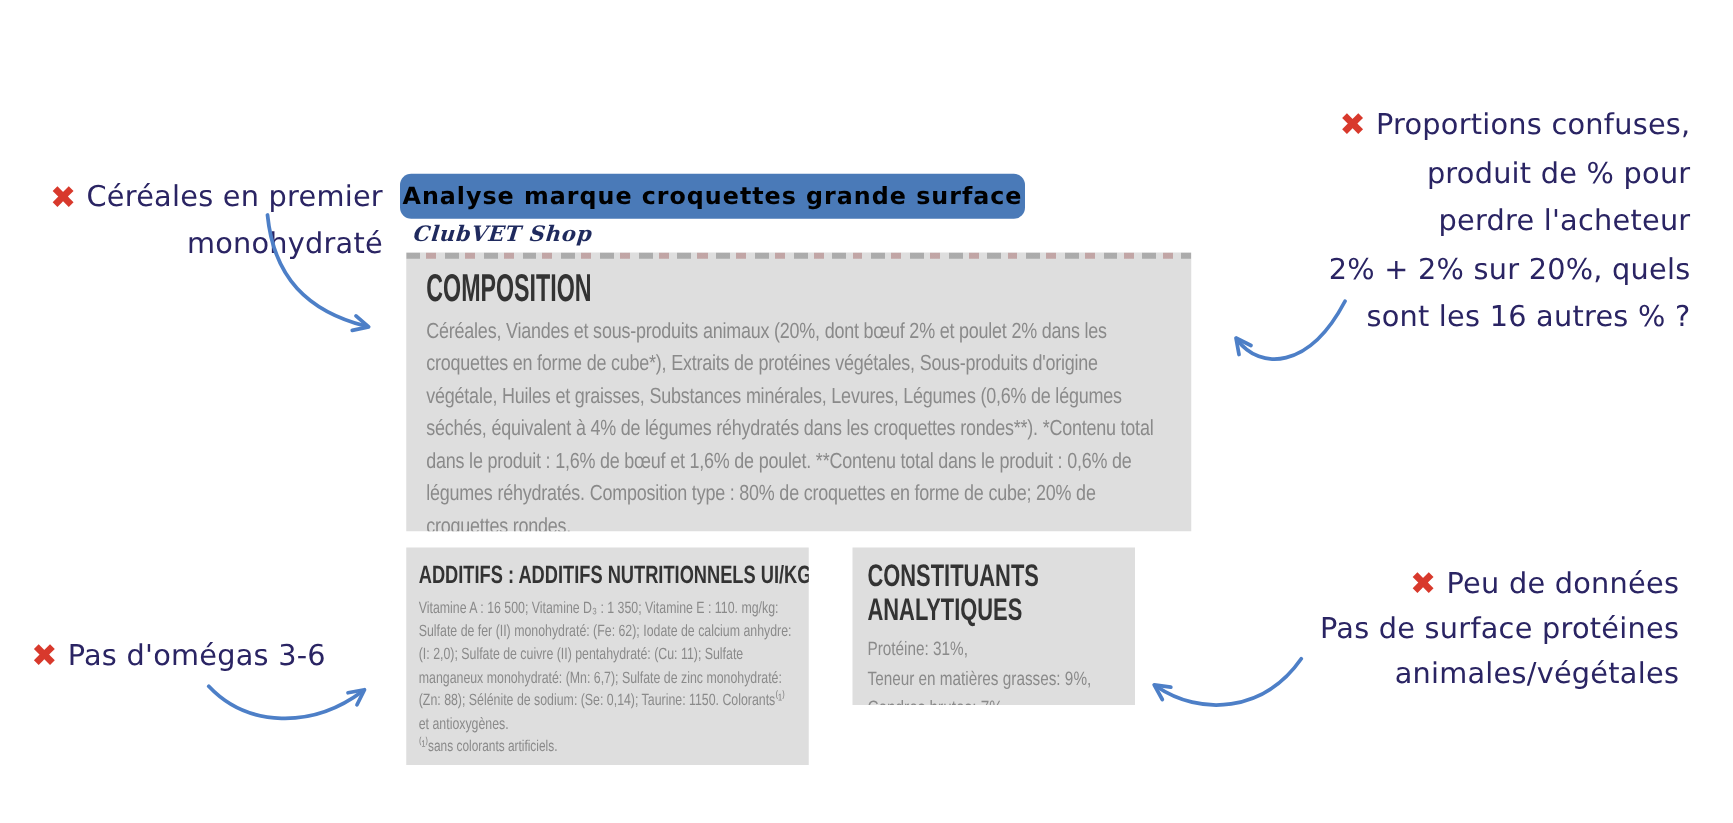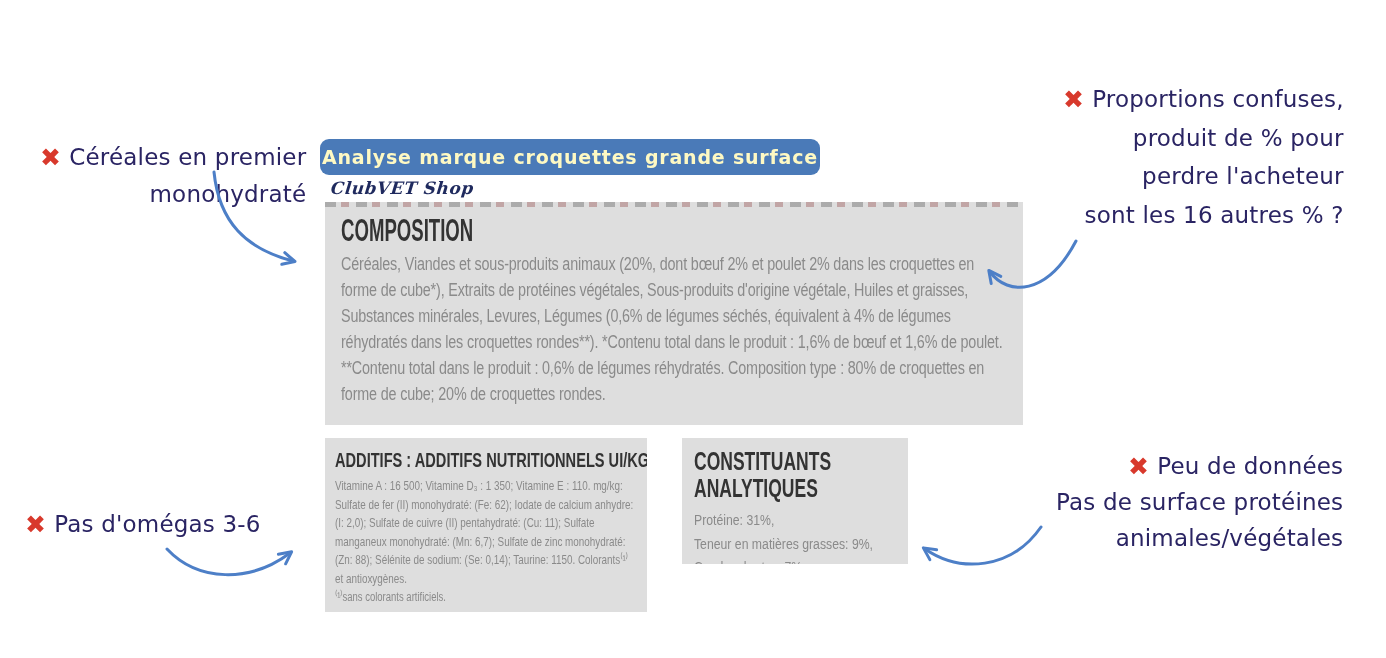--- a/index.html
+++ b/index.html
@@ -40,21 +40,21 @@
   
   .banner {
     position: absolute;
     left: 320px; top: 139px;
     width: 500px; height: 36px;
     background: #4a7ab8;
     border-radius: 9px;
     display: flex; align-items: center; justify-content: center;
   }
   .banner-text {
-    color: #fef9c3;
+    color: #000000;
     font-family: "DejaVu Sans", sans-serif;
     font-weight: 700;
     font-size: 19px;
     letter-spacing: 0.8px;
     white-space: nowrap;
   }
   .brand {
     position: absolute;
     left: 331px; top: 178px;
     font-family: "DejaVu Serif", serif;
@@ -65,21 +65,21 @@
     letter-spacing: 0.5px;
     transform: skewX(-6deg);
   }
 
   
   .gray-box {
     position: absolute;
     background: #dedede;
     overflow: hidden;
   }
-  .box-composition { left: 325px; top: 202px; width: 698px; height: 223px; padding: 6px 16px; }
+  .box-composition { left: 325px; top: 202px; width: 628px; height: 223px; padding: 6px 16px; }
   .box-additifs    { left: 325px; top: 438px; width: 322px; height: 174px; padding: 8px 10px; }
   .box-constituants{ left: 682px; top: 438px; width: 226px; height: 126px; padding: 8px 12px; }
 
   .cropped-strip {
     position: absolute;
     left: 0; top: 0; right: 0;
     height: 5px;
     background: repeating-linear-gradient(90deg,
       rgba(110,110,110,0.45) 0 11px, rgba(222,222,222,0) 11px 16px,
       rgba(140,60,60,0.35) 16px 24px, rgba(222,222,222,0) 24px 31px);
@@ -164,20 +164,21 @@
 
   <div class="note note-top-left">
     <div class="line"><span class="x-icon">✖</span><span>Céréales en premier</span></div>
     <div class="line">monohydraté</div>
   </div>
 
   <div class="note note-top-right">
     <div class="line"><span class="x-icon">✖</span><span>Proportions confuses,</span></div>
     <div class="line">produit de % pour</div>
     <div class="line">perdre l'acheteur</div>
+    <div class="line">2% + 2% sur 20%, quels</div>
     <div class="line">sont les 16 autres % ?</div>
   </div>
 
   <div class="note note-bottom-left">
     <div class="line"><span class="x-icon">✖</span><span>Pas d'omégas 3-6</span></div>
   </div>
 
   <div class="note note-bottom-right">
     <div class="line"><span class="x-icon">✖</span><span>Peu de données</span></div>
     <div class="line">Pas de surface protéines</div>

